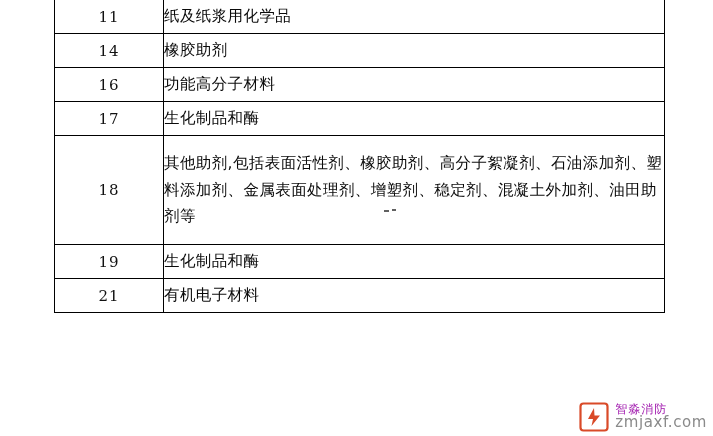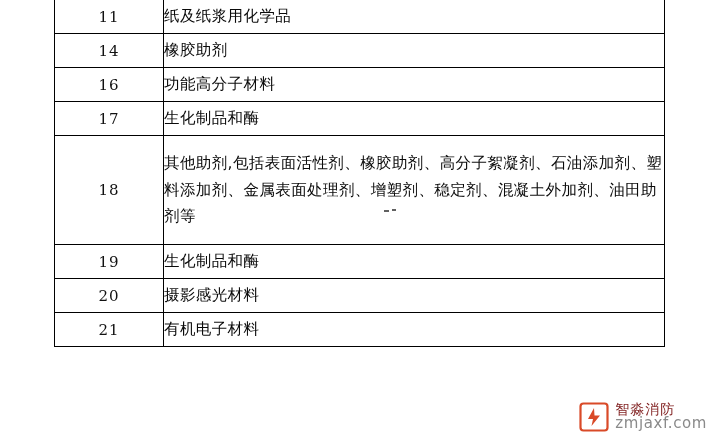--- a/index.html
+++ b/index.html
@@ -83,22 +83,22 @@
     width: 30px;
     height: 30px;
     position: relative;
   }
   .wm-text {
     display: flex;
     flex-direction: column;
     line-height: 1.05;
   }
   .wm-title {
-    font-size: 14px;
-    color: #7f1d1d;
+    font-size: 12px;
+    color: #a21caf;
     letter-spacing: 1px;
     font-family: "DejaVu Sans", "Liberation Sans", sans-serif;
   }
   .wm-sub {
     font-size: 15px;
     color: #8a8a8a;
     letter-spacing: 0.6px;
     font-family: "DejaVu Sans", "Liberation Sans", sans-serif;
   }
 </style>
@@ -127,24 +127,20 @@
       </tr>
       <tr class="row-tall">
         <td class="num-cell">18</td>
         <td class="text-cell">其他助剂,包括表面活性剂、橡胶助剂、高分子絮凝剂、石油添加剂、塑料添加剂、金属表面处理剂、增塑剂、稳定剂、混凝土外加剂、油田助剂等</td>
       </tr>
       <tr class="row-short">
         <td class="num-cell">19</td>
         <td class="text-cell">生化制品和酶</td>
       </tr>
       <tr class="row-short">
-        <td class="num-cell">20</td>
-        <td class="text-cell">摄影感光材料</td>
-      </tr>
-      <tr class="row-short">
         <td class="num-cell">21</td>
         <td class="text-cell">有机电子材料</td>
       </tr>
     </tbody>
   </table>
 
   <div class="speck s1"></div>
   <div class="speck s2"></div>
 
   <div class="watermark">

